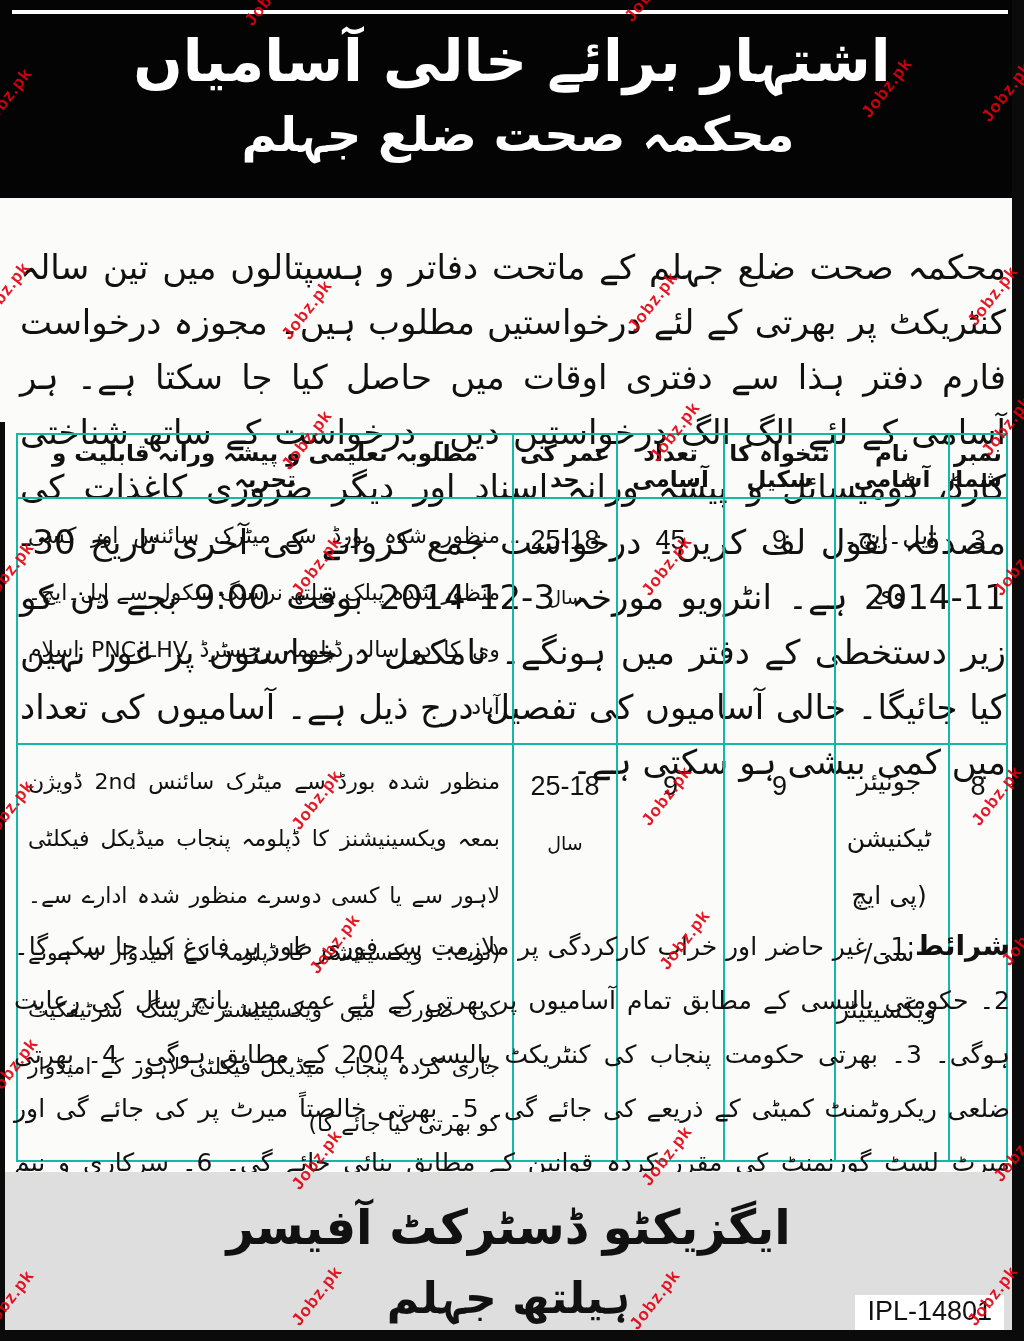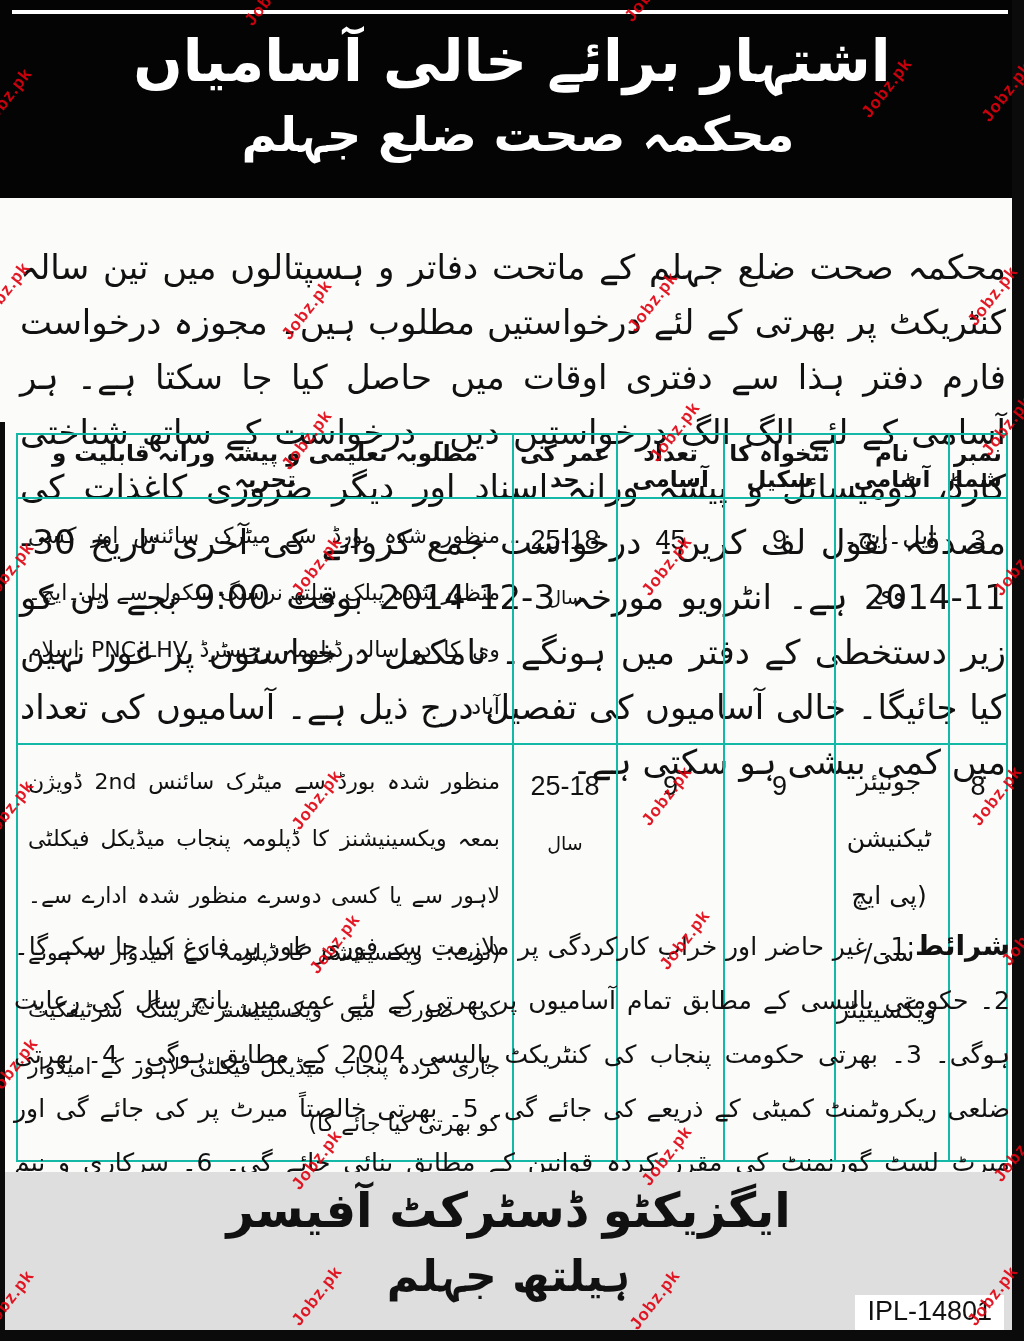--- a/index.html
+++ b/index.html
@@ -69,21 +69,21 @@
     direction:rtl; text-align:justify;
     font-size:25px; line-height:54px;
   }
   .conditions-label { font-weight:bold; font-size:28px; }
 
   
   .footer-banner {
     position:absolute; top:1172px; left:5px; width:1007px; height:158px;
     background:#dedede; text-align:center;
   }
-  .officer-title { margin:0; padding-top:10px; font-size:48px; font-weight:bold; direction:rtl; }
+  .officer-title { margin:17px; padding-top:10px; font-size:48px; font-weight:bold; direction:rtl; }
   .office-location { margin:12px 0 0 0; font-size:44px; font-weight:bold; direction:rtl;text-align:center; }
   .ref-box {
     position:absolute; right:8px; bottom:0;
     background:#ffffff; padding:1px 12px 3px 12px;
     font-family:"Liberation Sans", sans-serif; font-size:27px; color:#111;
   }
 
   
   .wm-layer { position:absolute; inset:0; pointer-events:none; z-index:9; }
   .watermark {

